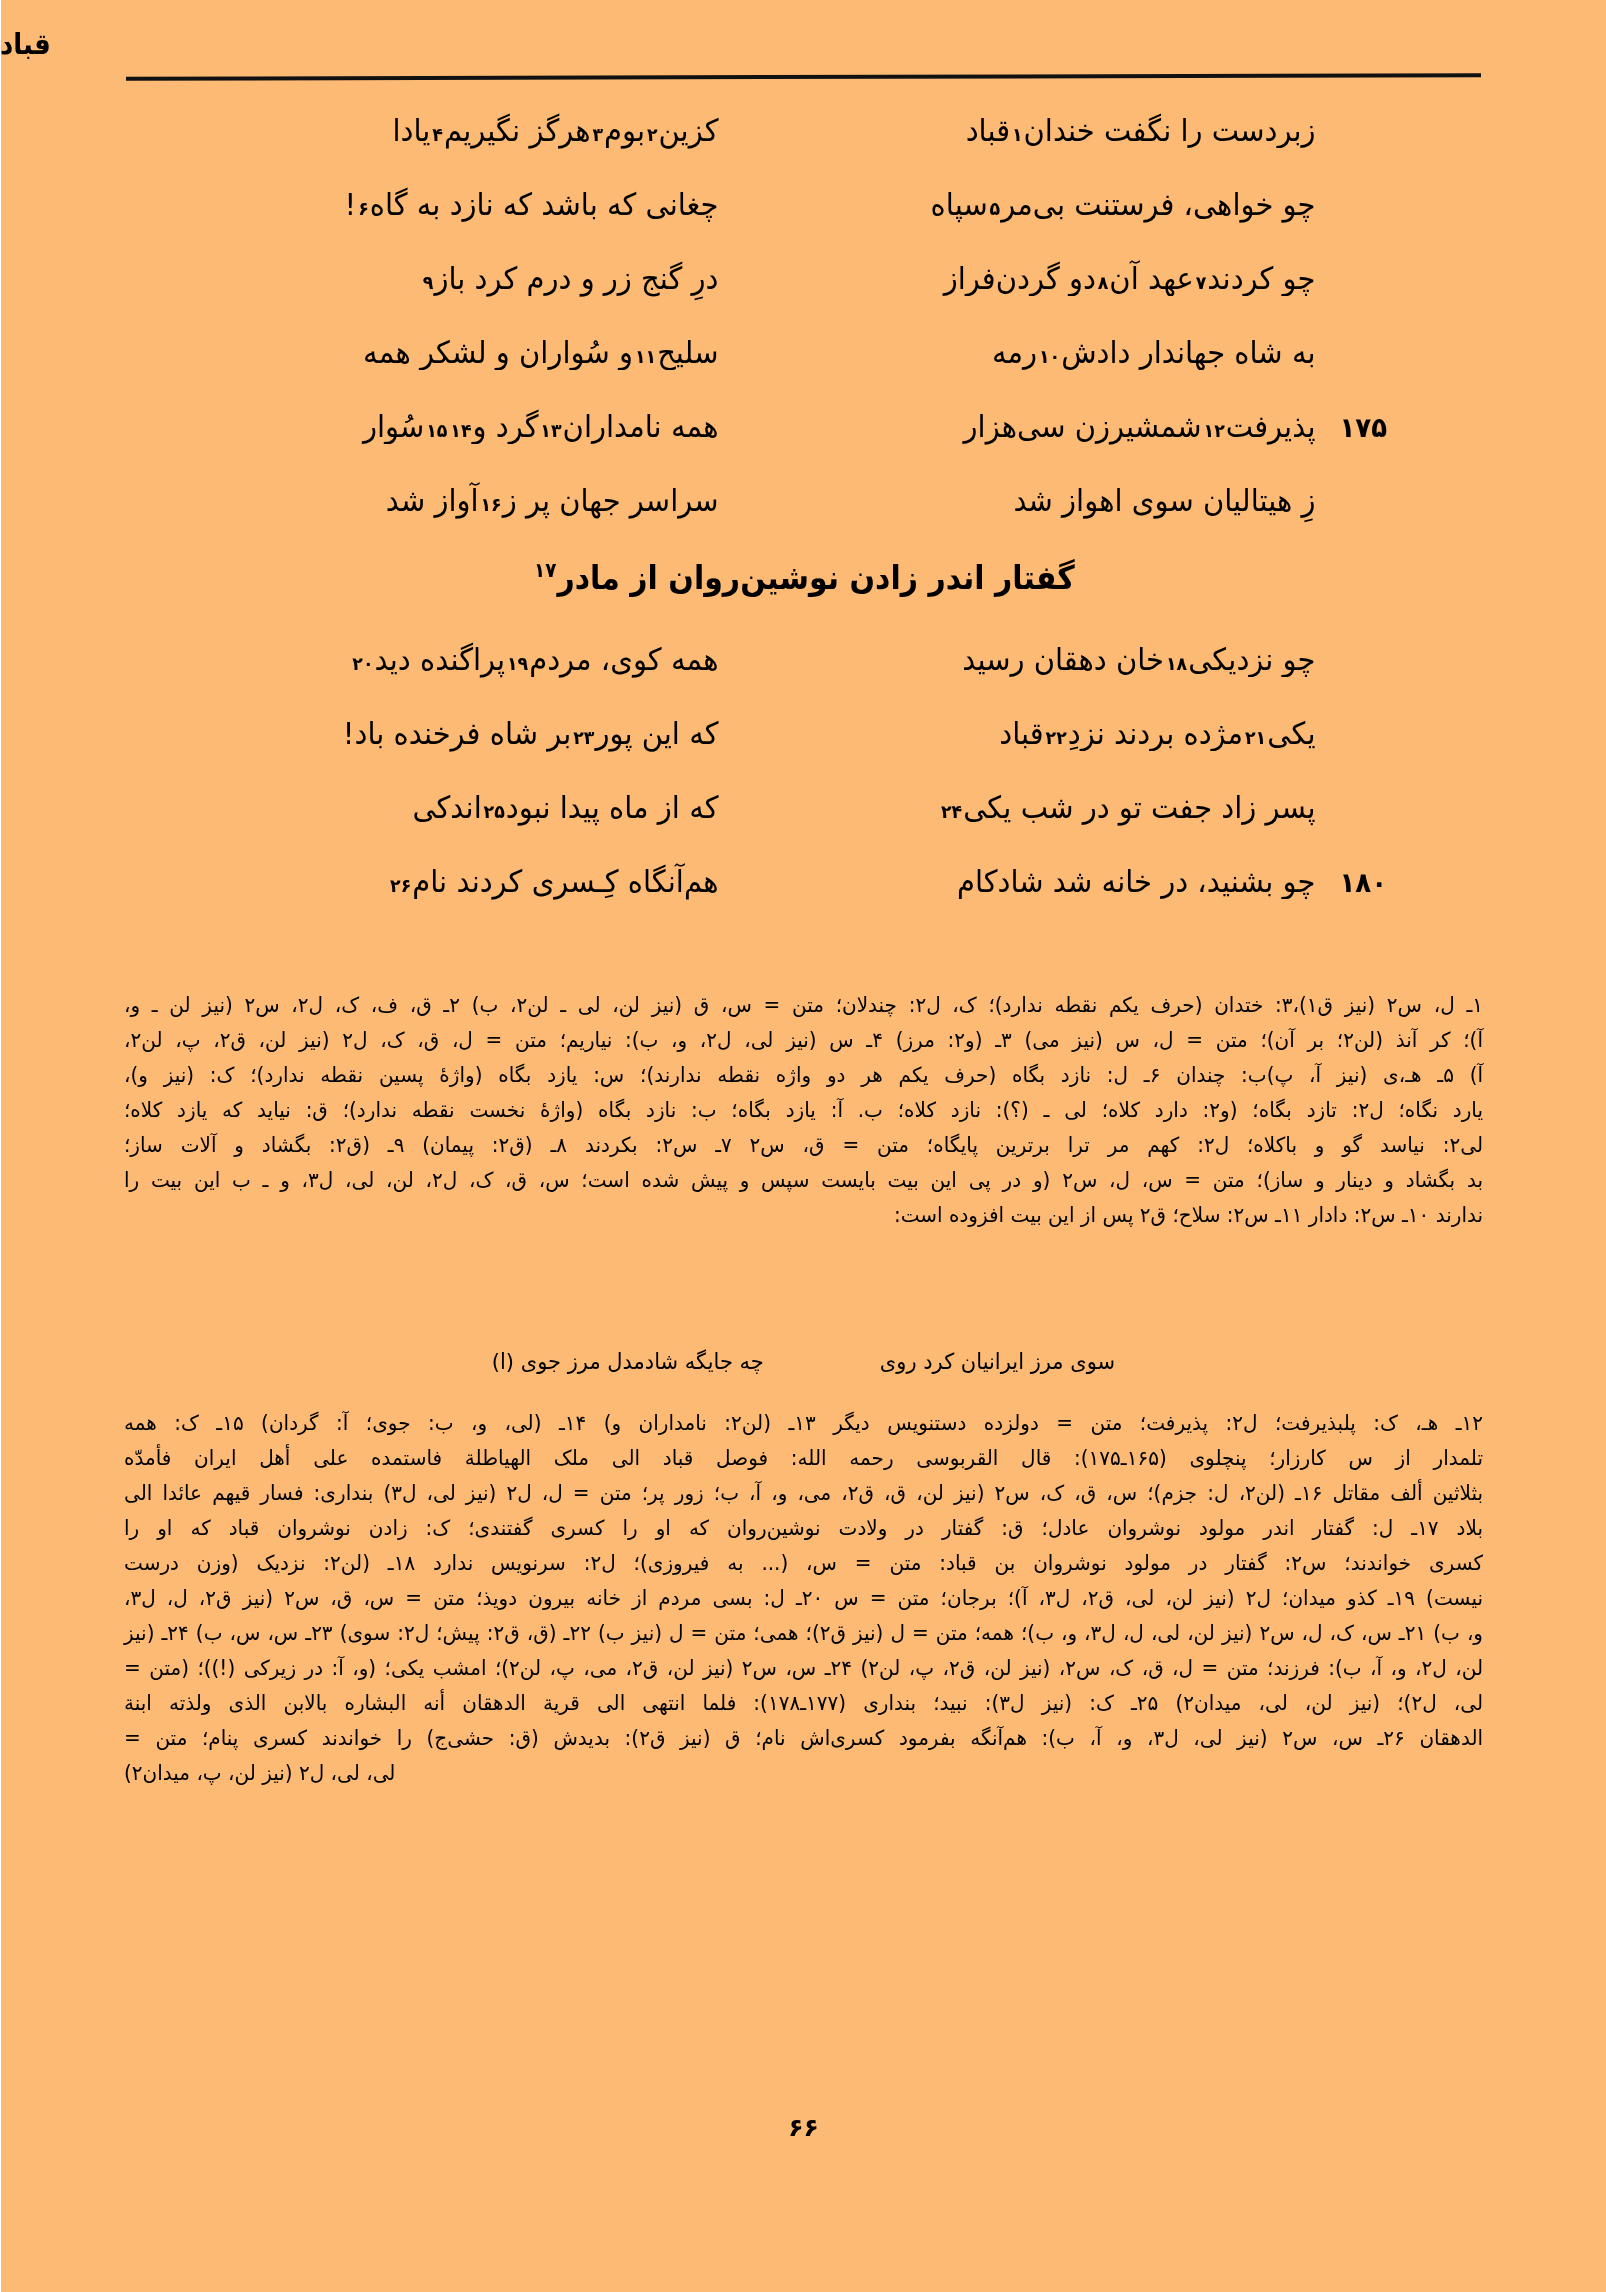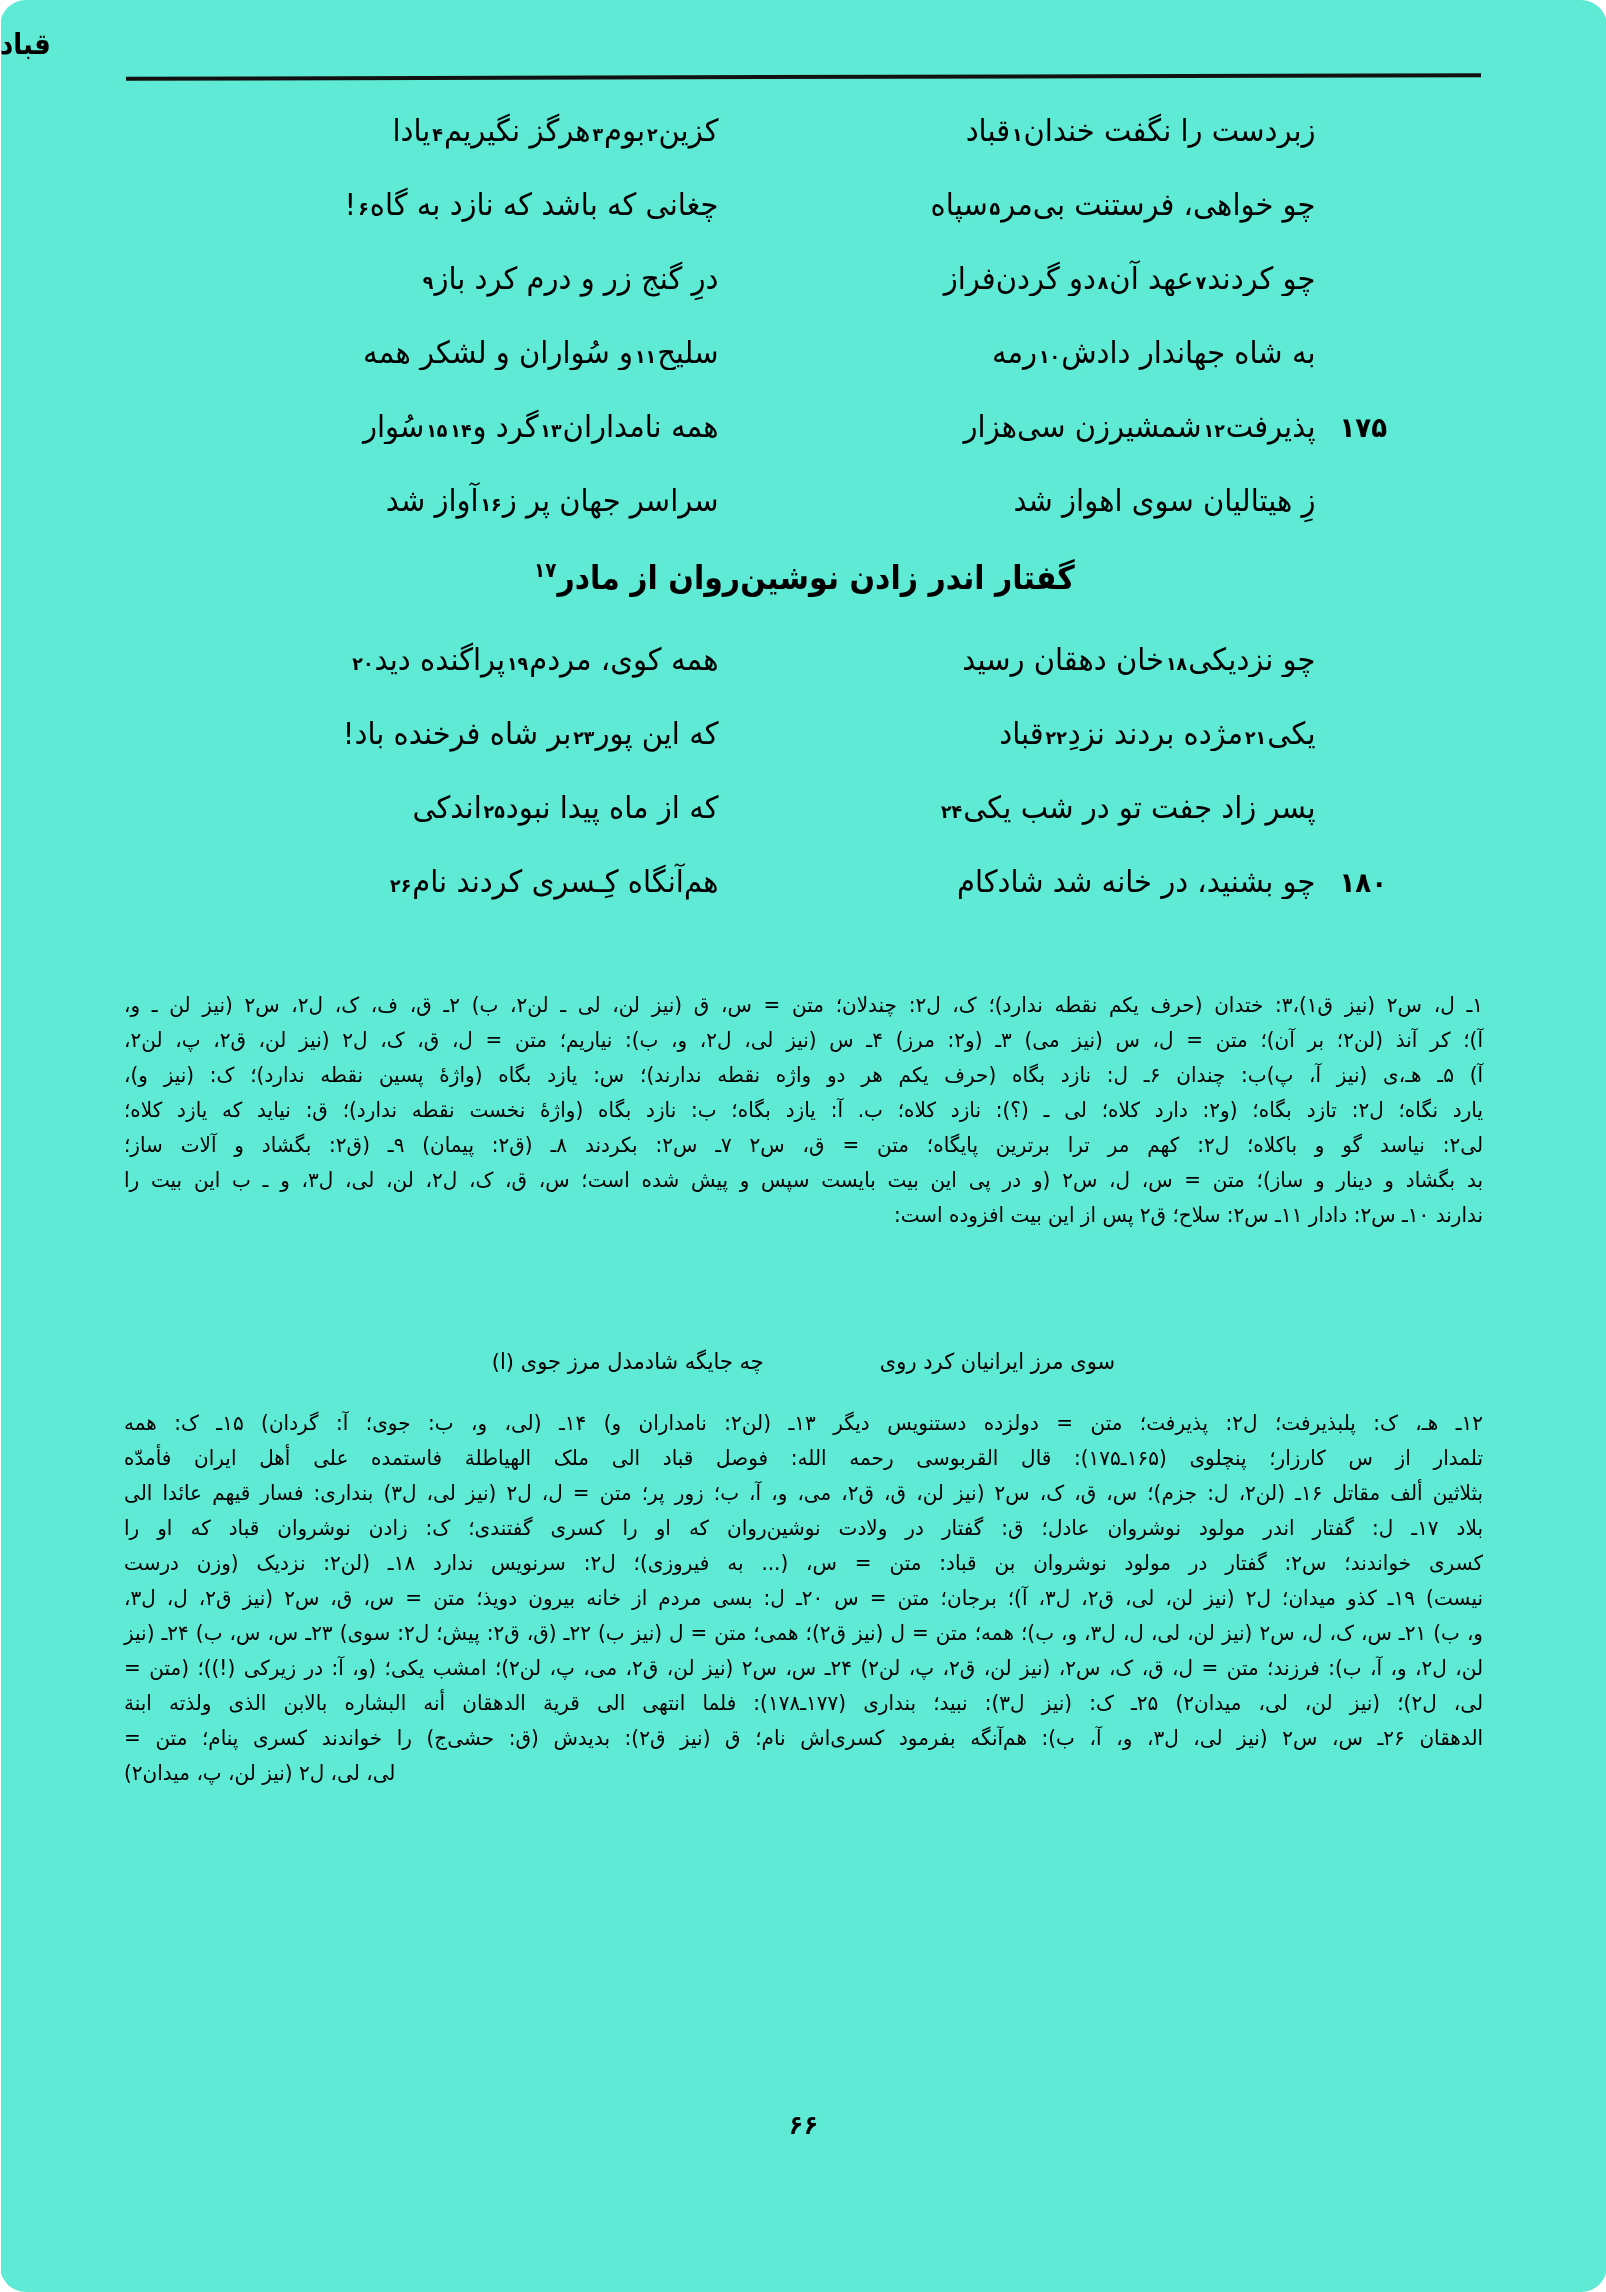--- a/index.html
+++ b/index.html
@@ -7,22 +7,21 @@
   body{
     width:1607px;height:2292px;
     font-family:"DejaVu Sans","Liberation Sans",sans-serif;
     color:#000;
     position:relative;
     overflow:hidden;
     -webkit-font-smoothing:none;
   }
   .page{
     position:absolute;inset:0;
-    background:#5eead4;
-    border-radius:26px;
+    background:#fdba74;
   }
 
   
   .running-head{
     position:absolute;
     top:29px; left:0; right:126px;
     text-align:left;
     direction:rtl;
   }
   .running-head .rh-text{
@@ -155,21 +154,20 @@
 
   
   .folio{
     position:absolute;
     bottom:150px;
     left:0;right:0;
     text-align:center;
     font-size:25px;
     font-weight:bold;
     letter-spacing:1px;
-    font-family:Liberation Mono, monospace;
   }
 </style>
 </head>
 <body>
 
 <div class="page">
 
   <div class="running-head">
     <span class="rh-text">قباد</span>
   </div>

